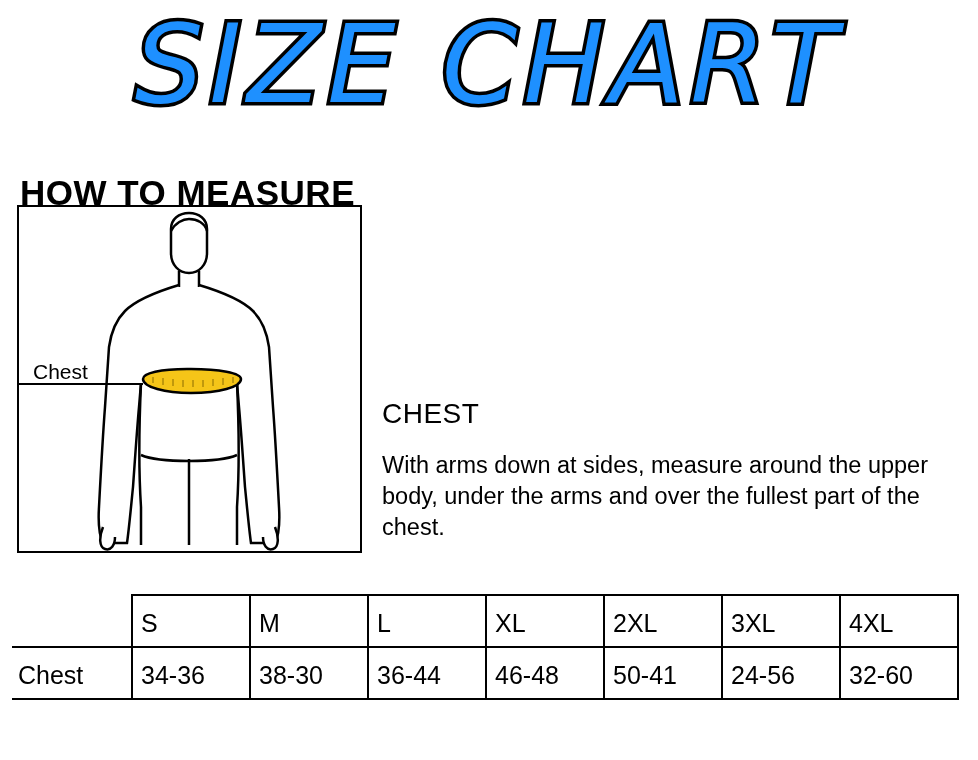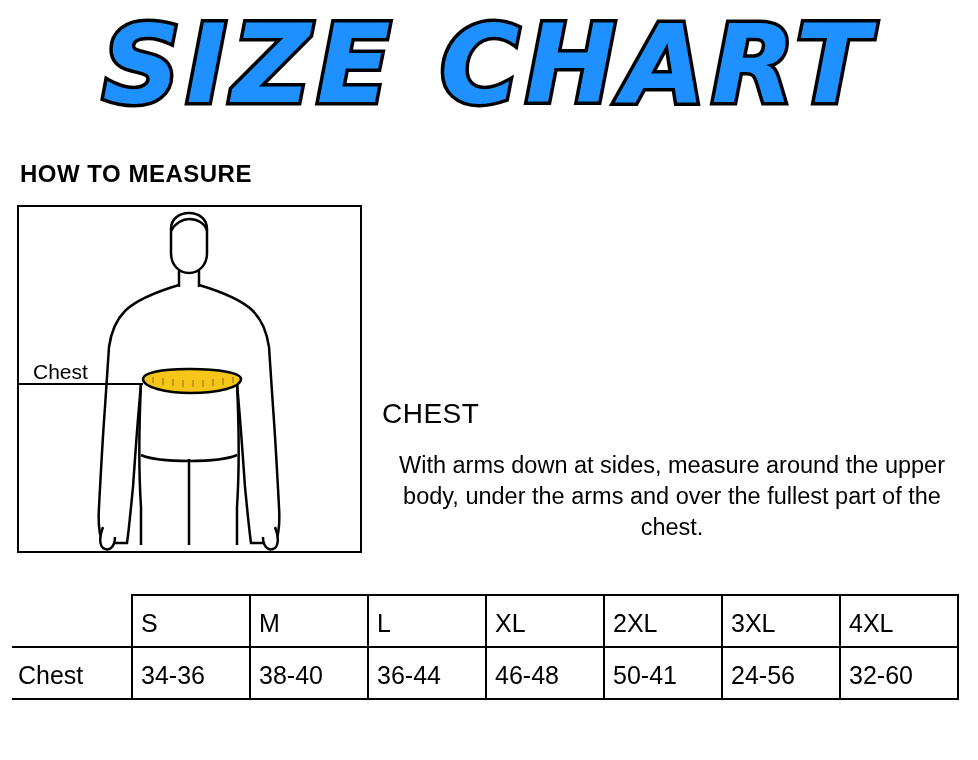--- a/index.html
+++ b/index.html
@@ -23,40 +23,40 @@
     top: 0;
     width: 978px;
     height: 148px;
   }
   .title-text {
     position: absolute;
     left: 50%;
     top: 6px;
     transform: translateX(-50%);
     font-family: "DejaVu Sans", sans-serif;
-    font-weight: bold;
+    font-weight: normal;
     font-size: 108px;
     line-height: 118px;
     letter-spacing: 6px;
     color: #1e90ff;
     -webkit-text-stroke: 7px #000000;
     paint-order: stroke fill;
     white-space: nowrap;
     font-style: italic;
     transform-origin: center;
   }
 
   
   .how-heading {
     position: absolute;
     left: 20px;
-    top: 160px;
+    top: 173px;
     font-family: "Liberation Sans", sans-serif;
     font-weight: bold;
-    font-size: 24px;
+    font-size: 35px;
     letter-spacing: 0.5px;
   }
 
   
   .figure-box {
     position: absolute;
     left: 17px;
     top: 205px;
     width: 345px;
     height: 348px;
@@ -88,21 +88,20 @@
     letter-spacing: 0.5px;
   }
   .desc-body {
     position: absolute;
     left: 382px;
     top: 450px;
     width: 580px;
     font-family: "Liberation Sans", sans-serif;
     font-size: 23.5px;
     line-height: 31px;
-    text-align: center;
   }
 
   
   .size-table {
     position: absolute;
     left: 12px;
     top: 594px;
     border-collapse: collapse;
     font-family: "Liberation Sans", sans-serif;
     font-size: 25px;
@@ -197,21 +196,21 @@
       <td class="col">M</td>
       <td class="col">L</td>
       <td class="col">XL</td>
       <td class="col">2XL</td>
       <td class="col">3XL</td>
       <td class="col">4XL</td>
     </tr>
     <tr>
       <td class="rowhead">Chest</td>
       <td class="col">34-36</td>
-      <td class="col">38-40</td>
+      <td class="col">38-30</td>
       <td class="col">36-44</td>
       <td class="col">46-48</td>
       <td class="col">50-41</td>
       <td class="col">24-56</td>
       <td class="col">32-60</td>
     </tr>
   </tbody>
 </table>
 
 </body></html>

